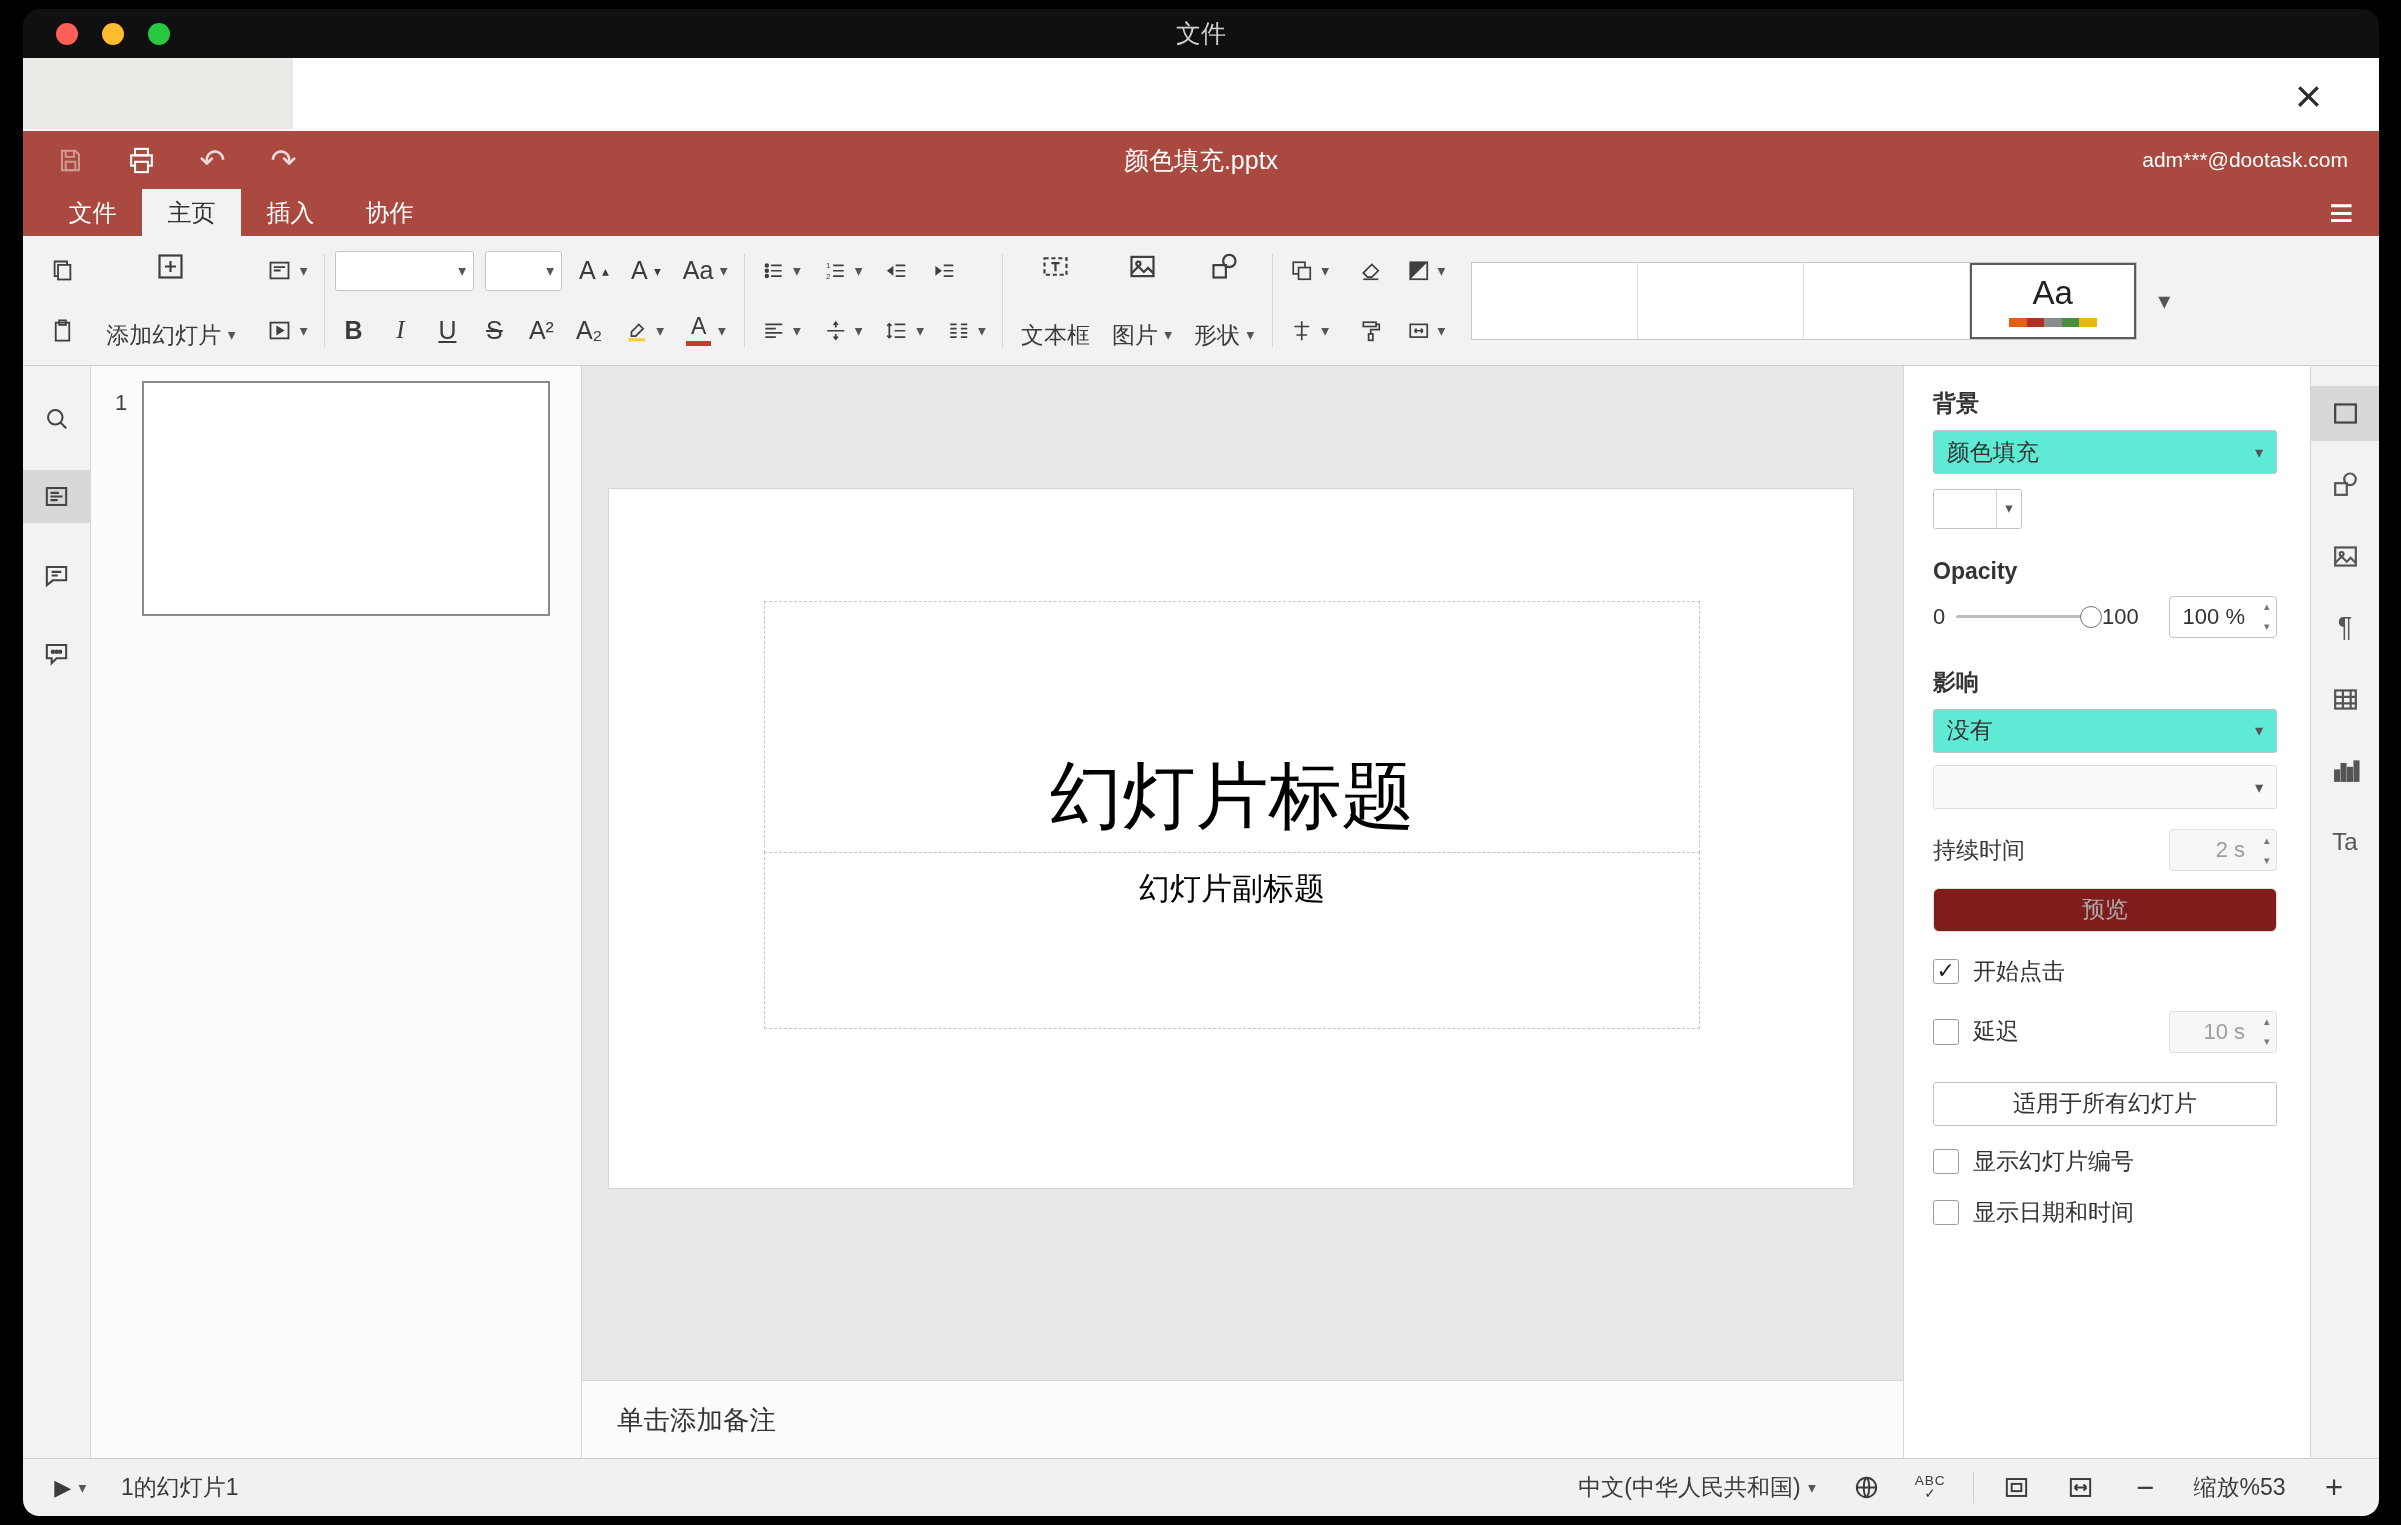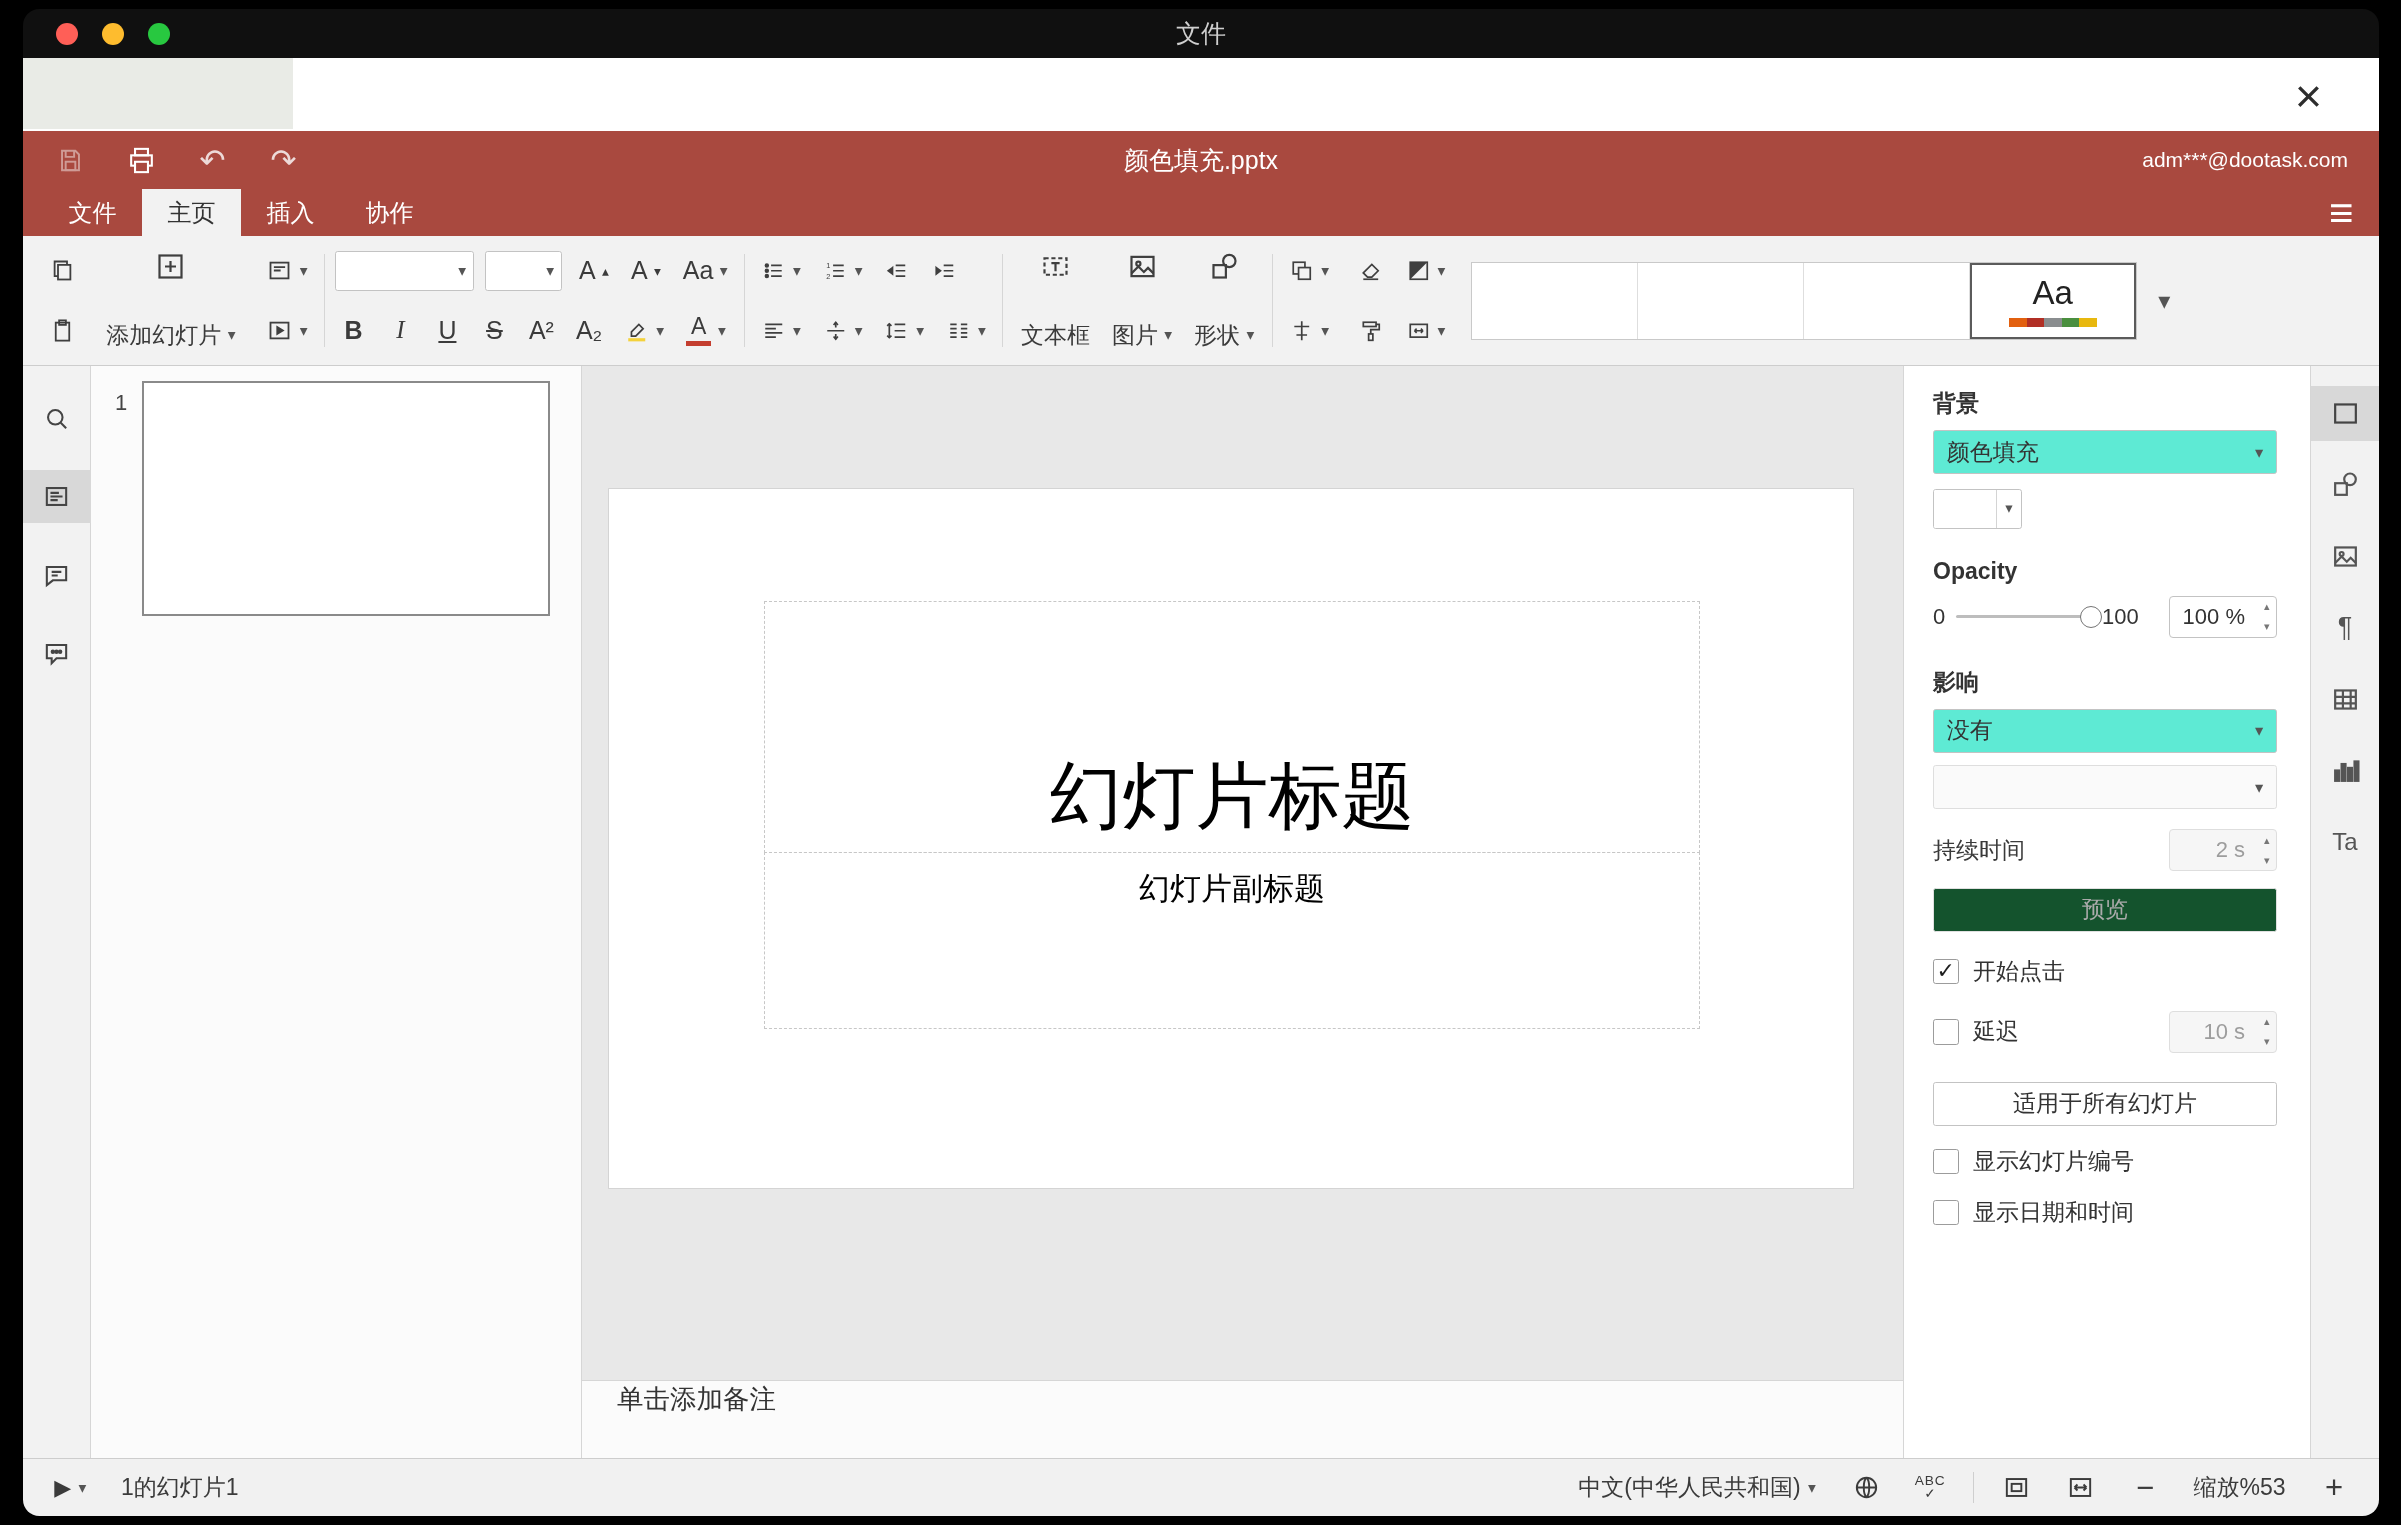--- a/index.html
+++ b/index.html
@@ -68,21 +68,21 @@
   .thumb-num { position:absolute; left:24px; top:24px; font-size:22px; color:#444; }
   .thumb { position:absolute; left:51px; top:14.6px; width:408px; height:235px; background:#fff; border:2.7px solid #8a8a8a; }
   .center-col { flex:1; display:flex; flex-direction:column; min-width:0; background:#e8e8e8; }
   .canvas { flex:1; position:relative; }
   .slide { position:absolute; left:27px; top:123px; width:1244px; height:699px; background:#fff; box-shadow:0 0 0 0.9px #d2d2d2; }
   .ph { position:absolute; border:1.8px dashed #c7c7c7; display:flex; justify-content:center; }
   .ph-title { left:155px; top:112px; width:936px; height:252px; align-items:flex-end; padding-bottom:5.5px; }
   .ph-title span { font-size:73px; color:#000; }
   .ph-sub { left:155px; top:363px; width:936px; height:177px; align-items:flex-start; padding-top:14.6px; }
   .ph-sub span { font-size:31px; color:#000; }
-  .notes { height:78px; background:#fbfbfb; border-top:0.9px solid #d6d6d6; display:flex; padding-left:35px; font-size:26.5px; color:#333; flex:0 0 auto; }
+  .notes { height:78px; background:#fbfbfb; border-top:0.9px solid #d6d6d6; display:flex; align-items:center; padding-left:35px; font-size:26.5px; color:#333; flex:0 0 auto; }
 
   
   .right-panel { width:407px; background:#fff; border-left:0.9px solid #d6d6d6; padding:22px 33px 0 29px; flex:0 0 auto; font-size:23px; overflow:hidden; }
   .rp-label { font-size:23px; font-weight:bold; color:#333; margin-bottom:11px; }
   .rp-select { height:44px; border:0.9px solid #c3c3c3; border-radius:2.7px; background:#5eead4; display:flex; align-items:center; justify-content:space-between; padding:0 12.8px; color:#333; }
   .rp-select.disabled { background:#fafafa; border-color:#dedede; color:#aaa; }
   .rp-select .chev { font-size:16.4px; }
   .color-btn { margin-top:14.6px; width:89px; height:40px; border:0.9px solid #c3c3c3; border-radius:2.7px; display:flex; align-items:center; overflow:hidden; background:#fff; }
   .swatch { flex:1; height:100%; background:#fff; border-right:0.9px solid #d4d4d4; }
   .color-btn .chev { width:24px; text-align:center; font-size:14.6px; }
@@ -90,21 +90,21 @@
   .opacity-row { display:flex; align-items:center; gap:7.3px; margin-top:11px; }
   .rp-small { font-size:22px; color:#333; }
   .slider { position:relative; width:135px; height:3.6px; background:#bdbdbd; border-radius:1.8px; margin:0 3.6px; }
   .slider-handle { position:absolute; right:-11px; top:50%; transform:translateY(-50%); width:22px; height:22px; border-radius:50%; background:#fff; border:1.8px solid #757575; }
   .spin { width:108px; height:42px; border:0.9px solid #c3c3c3; border-radius:4px; background:#fff; display:flex; align-items:center; justify-content:flex-end; padding-right:31px; font-size:22px; color:#333; position:relative; }
   .spin.disabled { background:#f6f6f6; color:#9d9d9d; border-color:#dedede; }
   .spin .arrows { position:absolute; right:6.4px; top:4.6px; bottom:4.6px; display:flex; flex-direction:column; justify-content:space-between; font-size:11px; color:#777; line-height:1; }
   .spin.ml { margin-left:auto; }
   .duration-row { display:flex; align-items:center; justify-content:space-between; margin-top:20px; }
   .rp-btn { height:44px; border:0.9px solid #c3c3c3; border-radius:2.7px; background:#fff; display:flex; align-items:center; justify-content:center; font-size:23px; color:#333; margin-top:16.4px; }
-  .rp-btn.disabled { color:#ababab; border-color:#e0e0e0; background:#14532d; }
+  .rp-btn.disabled { color:#ababab; border-color:#e0e0e0; background:#7f1d1d;border-radius:6px; }
   .check-row { display:flex; align-items:center; gap:14.6px; margin-top:24px; color:#333; }
   .checkbox { width:25.5px; height:25.5px; border:1.8px solid #9c9c9c; border-radius:2.7px; background:#fff; display:flex; align-items:center; justify-content:center; flex:0 0 auto; }
   .checkbox span { font-size:22px; color:#1d1d1d; line-height:1; }
   .apply { margin-top:29px; }
   .check-row.tight { margin-top:20px; }
 
   
   .right-iconbar { width:69px; background:#f2f2f2; border-left:0.9px solid #d6d6d6; display:flex; flex-direction:column; align-items:center; padding-top:20px; gap:16.4px; flex:0 0 auto; }
   .ribtn { width:69px; height:55px; display:flex; align-items:center; justify-content:center; color:#555; font-size:27px; }
   .ribtn.active { background:#d8d8d8; }

